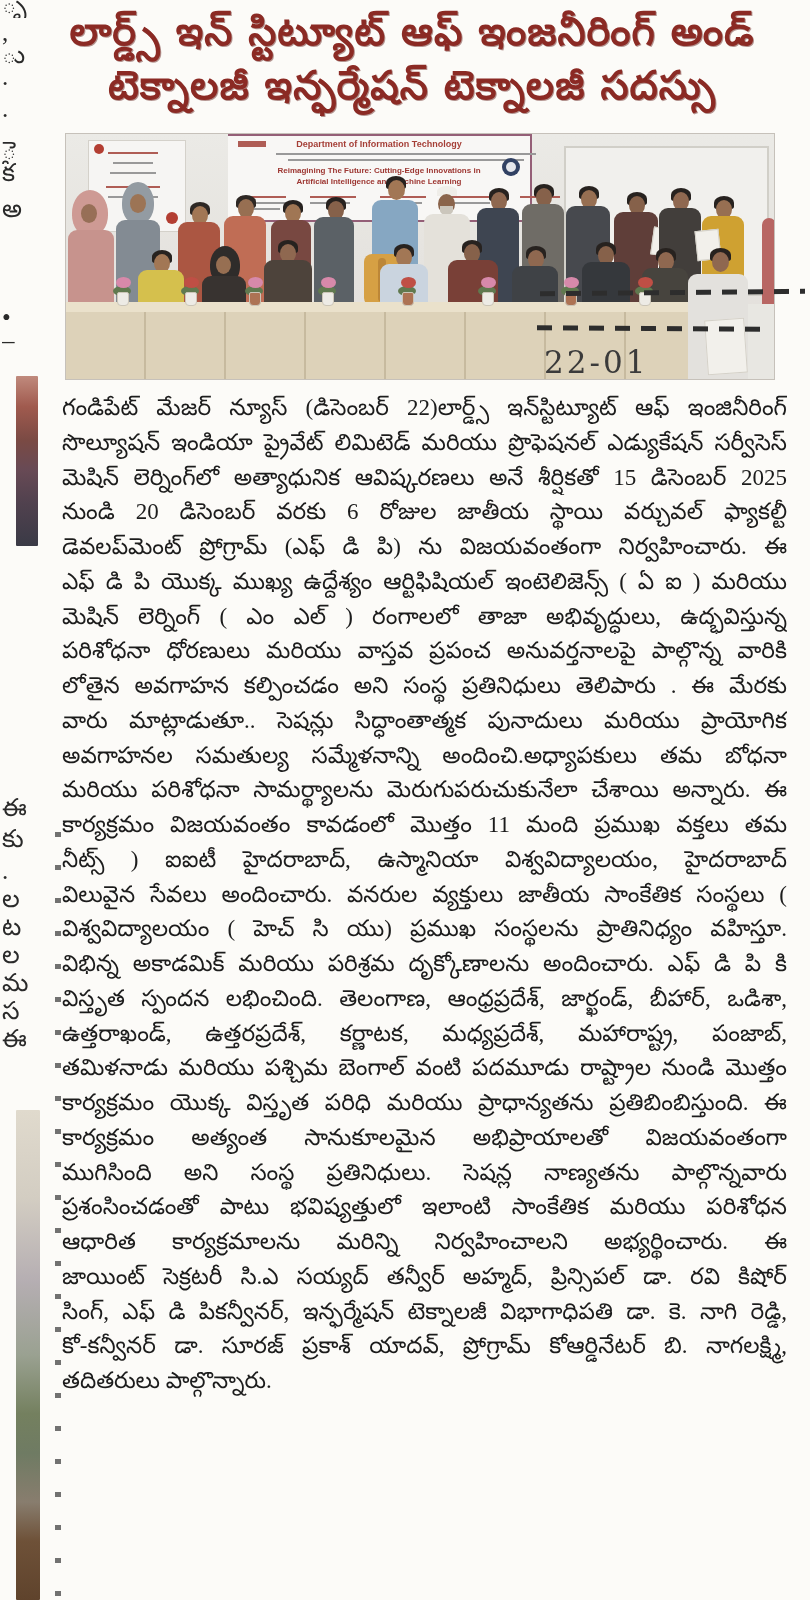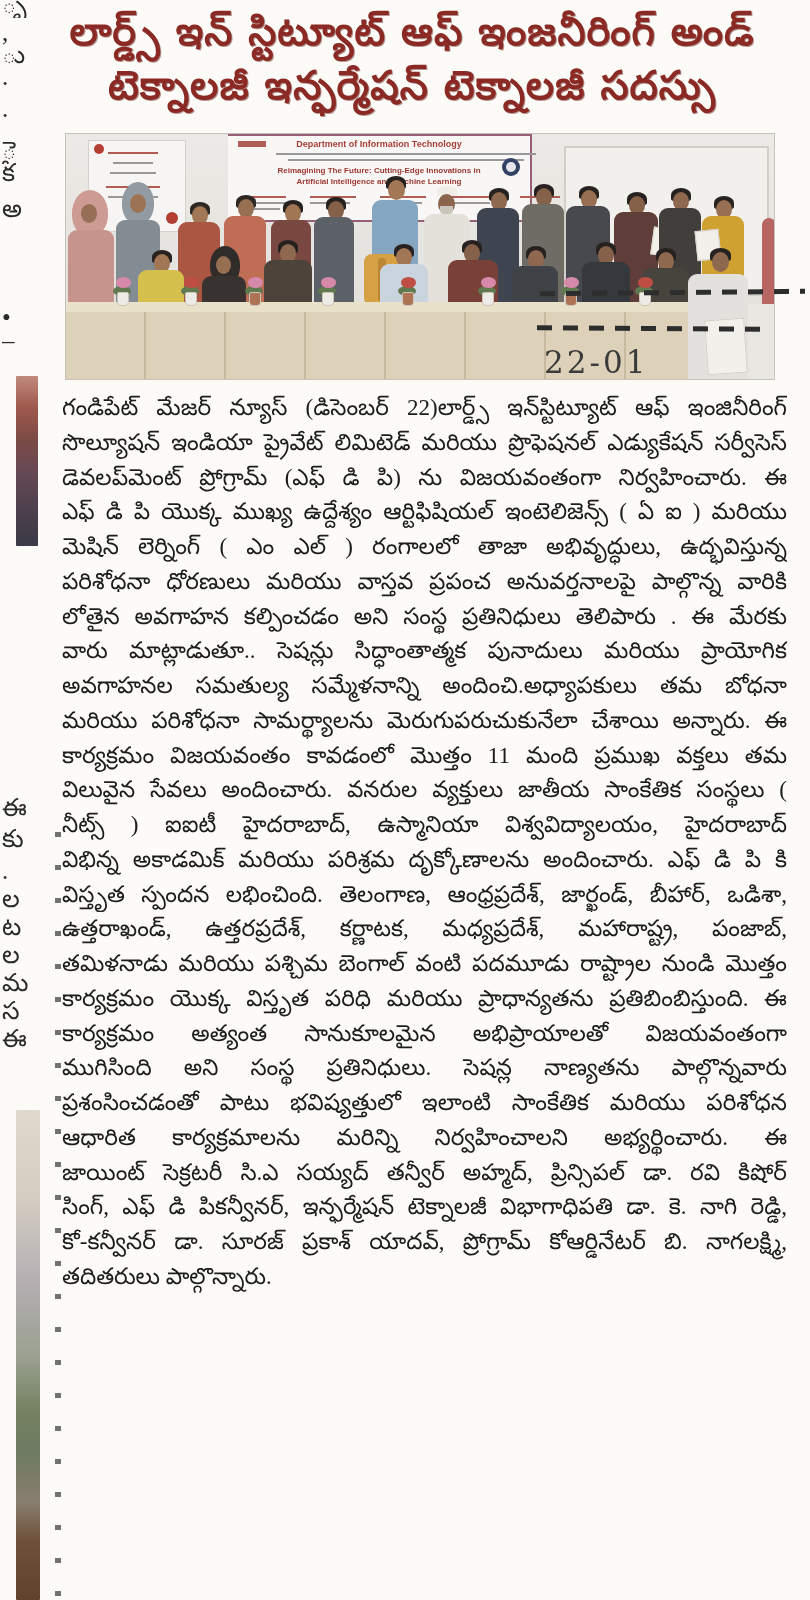--- a/index.html
+++ b/index.html
@@ -269,31 +269,34 @@
       <div class="pot" style="left:573px;top:158px;"></div>
   </div>
 
   <div class="dash1"></div>
   <div class="dash2"></div>
   <div class="caption">22-01</div>
 
   <div class="article">
       <div>గండిపేట్ మేజర్ న్యూస్ (డిసెంబర్ 22)లార్డ్స్ ఇన్‌స్టిట్యూట్ ఆఫ్ ఇంజినీరింగ్</div>
       <div>సొల్యూషన్ ఇండియా ప్రైవేట్ లిమిటెడ్ మరియు ప్రొఫెషనల్ ఎడ్యుకేషన్ సర్వీసెస్</div>
+      <div>మెషిన్ లెర్నింగ్‌లో అత్యాధునిక ఆవిష్కరణలు అనే శీర్షికతో 15 డిసెంబర్ 2025</div>
+      <div>నుండి 20 డిసెంబర్  వరకు 6 రోజుల జాతీయ స్థాయి వర్చువల్ ఫ్యాకల్టీ</div>
       <div>డెవలప్‌మెంట్ ప్రోగ్రామ్ (ఎఫ్ డి పి)  ను విజయవంతంగా నిర్వహించారు. ఈ</div>
       <div>ఎఫ్ డి పి  యొక్క ముఖ్య ఉద్దేశ్యం ఆర్టిఫిషియల్ ఇంటెలిజెన్స్ ( ఏ ఐ ) మరియు</div>
       <div>మెషిన్ లెర్నింగ్ ( ఎం ఎల్ ) రంగాలలో తాజా అభివృద్ధులు, ఉద్భవిస్తున్న</div>
       <div>పరిశోధనా ధోరణులు మరియు వాస్తవ ప్రపంచ అనువర్తనాలపై పాల్గొన్న వారికి</div>
       <div>లోతైన అవగాహన కల్పించడం అని సంస్థ ప్రతినిధులు తెలిపారు . ఈ మేరకు</div>
       <div>వారు మాట్లాడుతూ.. సెషన్లు సిద్ధాంతాత్మక పునాదులు మరియు ప్రాయోగిక</div>
       <div>అవగాహనల సమతుల్య సమ్మేళనాన్ని అందించి.అధ్యాపకులు తమ బోధనా</div>
       <div>మరియు పరిశోధనా సామర్థ్యాలను మెరుగుపరుచుకునేలా చేశాయి అన్నారు. ఈ</div>
       <div>కార్యక్రమం విజయవంతం కావడంలో మొత్తం 11 మంది ప్రముఖ వక్తలు తమ</div>
+      <div>నీట్స్ ) ఐఐటీ హైదరాబాద్, ఉస్మానియా విశ్వవిద్యాలయం, హైదరాబాద్</div>
       <div>విలువైన సేవలు అందించారు. వనరుల వ్యక్తులు జాతీయ సాంకేతిక సంస్థలు (</div>
-      <div>నీట్స్ ) ఐఐటీ హైదరాబాద్, ఉస్మానియా విశ్వవిద్యాలయం, హైదరాబాద్</div>
+      <div>విశ్వవిద్యాలయం ( హెచ్ సి యు)  ప్రముఖ సంస్థలను ప్రాతినిధ్యం వహిస్తూ.</div>
       <div>విభిన్న అకాడమిక్ మరియు పరిశ్రమ దృక్కోణాలను అందించారు. ఎఫ్ డి పి  కి</div>
       <div>విస్తృత స్పందన లభించింది. తెలంగాణ, ఆంధ్రప్రదేశ్, జార్ఖండ్, బీహార్, ఒడిశా,</div>
       <div>ఉత్తరాఖండ్, ఉత్తరప్రదేశ్, కర్ణాటక, మధ్యప్రదేశ్, మహారాష్ట్ర, పంజాబ్,</div>
       <div>తమిళనాడు మరియు పశ్చిమ బెంగాల్ వంటి పదమూడు రాష్ట్రాల నుండి మొత్తం</div>
       <div>కార్యక్రమం యొక్క విస్తృత పరిధి మరియు ప్రాధాన్యతను ప్రతిబింబిస్తుంది. ఈ</div>
       <div>కార్యక్రమం అత్యంత సానుకూలమైన అభిప్రాయాలతో విజయవంతంగా</div>
       <div>ముగిసింది అని సంస్థ ప్రతినిధులు. సెషన్ల నాణ్యతను పాల్గొన్నవారు</div>
       <div>ప్రశంసించడంతో పాటు భవిష్యత్తులో ఇలాంటి సాంకేతిక మరియు పరిశోధన</div>
       <div>ఆధారిత కార్యక్రమాలను మరిన్ని నిర్వహించాలని అభ్యర్థించారు. ఈ</div>
       <div>జాయింట్ సెక్రటరీ సి.ఎ సయ్యద్ తన్వీర్ అహ్మద్, ప్రిన్సిపల్ డా. రవి కిషోర్</div>

